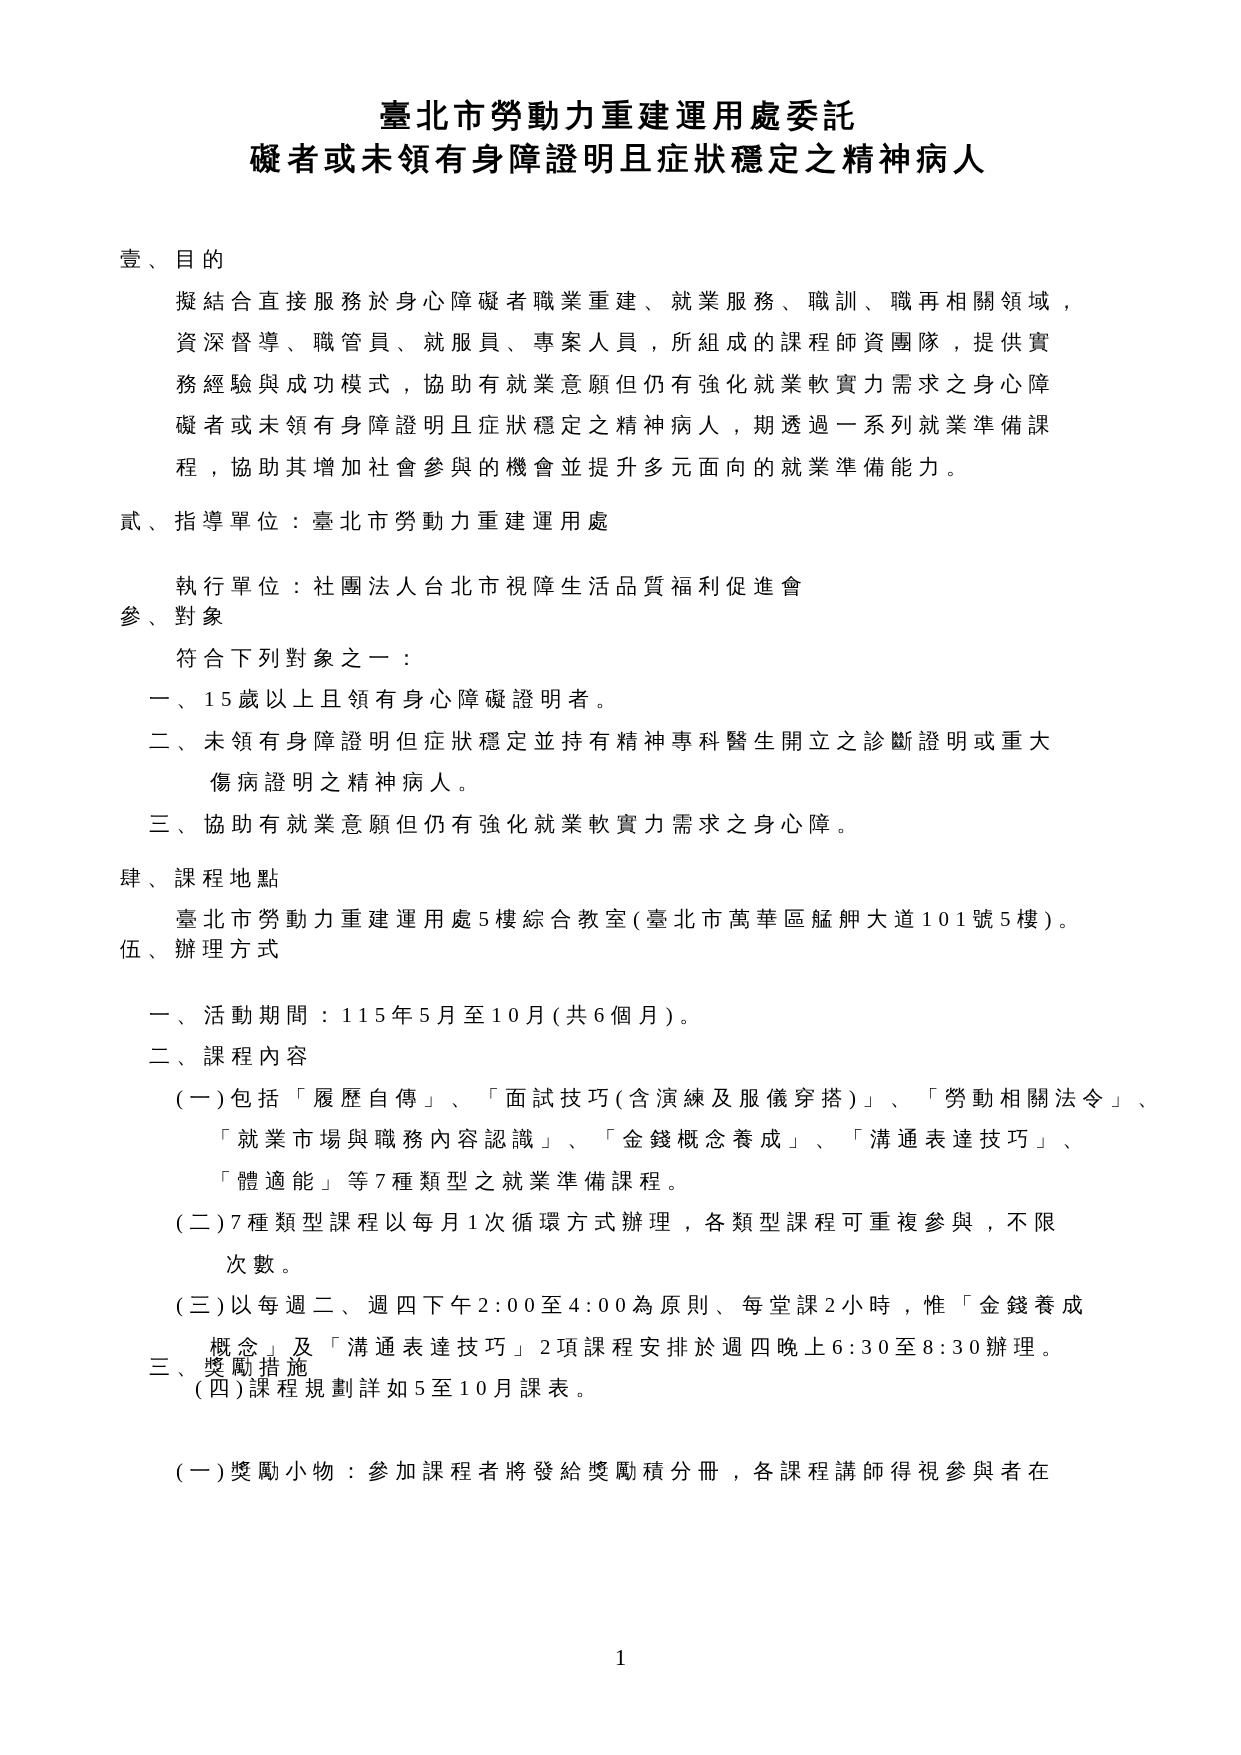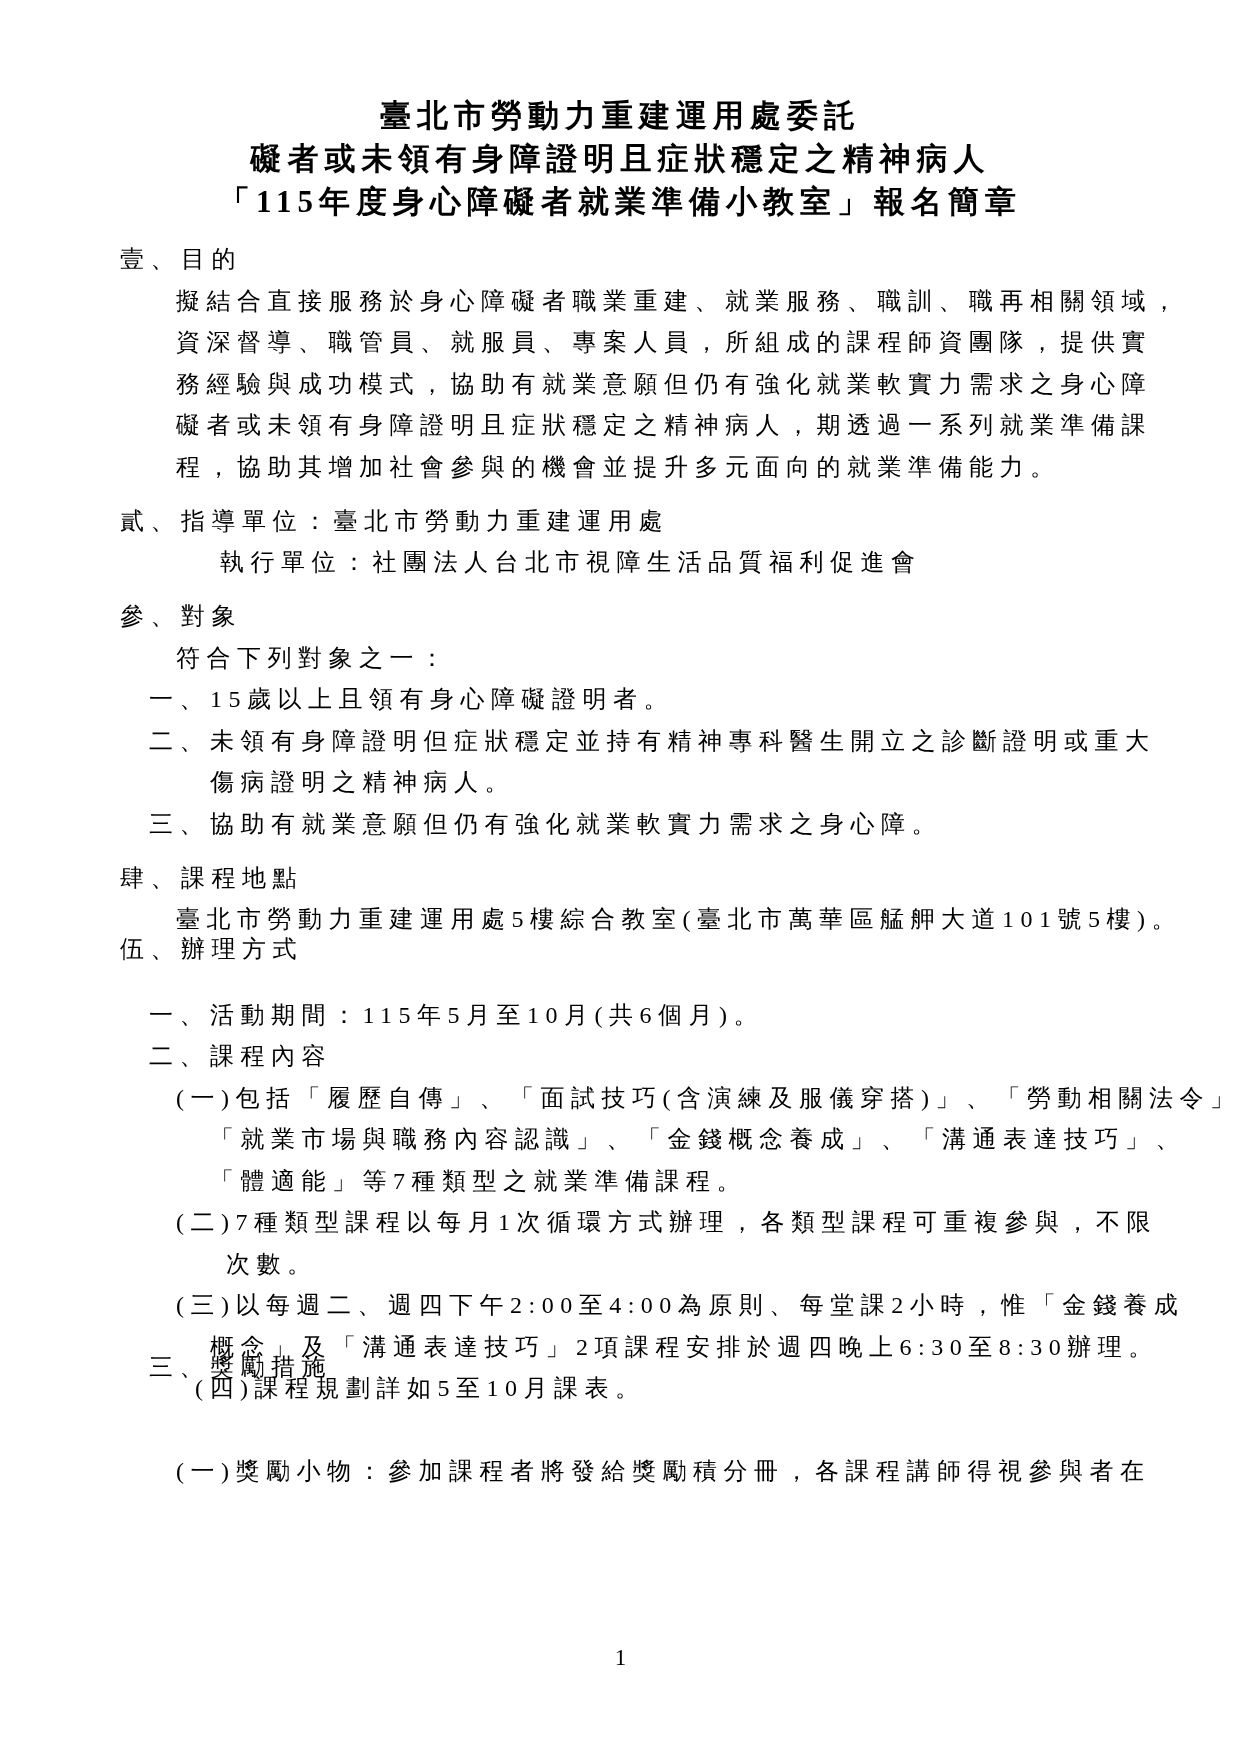--- a/index.html
+++ b/index.html
@@ -23,21 +23,21 @@
   .title-line {
     font-size: 31px;
     font-weight: 700;
     line-height: 43px;
     letter-spacing: 6px;
     white-space: nowrap;
   }
   .doc-line {
     position: absolute;
     white-space: nowrap;
-    font-size: 24px;
+    font-size: 21px;
     line-height: 29px;
     letter-spacing: 6.5px;
     font-weight: 400;
   }
   .indent-0 { left: 120px; }
   .indent-1 { left: 149px; }
   .indent-2 { left: 176px; }
   .indent-3 { left: 210px; }
   .page-number {
     position: absolute;
@@ -50,32 +50,31 @@
   }
 </style>
 </head>
 <body>
 
 <div class="page">
 
   <header class="title-block">
     <div class="title-line">臺北市勞動力重建運用處委託</div>
     <div class="title-line">礙者或未領有身障證明且症狀穩定之精神病人</div>
-    <div class="title-line">「115年度身心障礙者就業準備小教室」報名簡章</div>
   </header>
 
   <main>
       <div class="doc-line indent-0" style="top: 245px;">壹、目的</div>
       <div class="doc-line indent-2" style="top: 286.5px;">擬結合直接服務於身心障礙者職業重建、就業服務、職訓、職再相關領域，</div>
       <div class="doc-line indent-2" style="top: 328px;">資深督導、職管員、就服員、專案人員，所組成的課程師資團隊，提供實</div>
       <div class="doc-line indent-2" style="top: 369.5px;">務經驗與成功模式，協助有就業意願但仍有強化就業軟實力需求之身心障</div>
       <div class="doc-line indent-2" style="top: 411px;">礙者或未領有身障證明且症狀穩定之精神病人，期透過一系列就業準備課</div>
       <div class="doc-line indent-2" style="top: 452.5px;">程，協助其增加社會參與的機會並提升多元面向的就業準備能力。</div>
       <div class="doc-line indent-0" style="top: 506.5px;">貳、指導單位：臺北市勞動力重建運用處</div>
-      <div class="doc-line indent-2" style="top: 548px; margin-left: 44px;">執行單位：社團法人台北市視障生活品質福利促進會</div>
+      <div class="doc-line indent-2" style="top: 572px;">執行單位：社團法人台北市視障生活品質福利促進會</div>
       <div class="doc-line indent-0" style="top: 602px;">參、對象</div>
       <div class="doc-line indent-2" style="top: 643.5px; font-family: Liberation Serif, serif;">符合下列對象之一：</div>
       <div class="doc-line indent-1" style="top: 685px;">一、15歲以上且領有身心障礙證明者。</div>
       <div class="doc-line indent-1" style="top: 726.5px;">二、未領有身障證明但症狀穩定並持有精神專科醫生開立之診斷證明或重大</div>
       <div class="doc-line indent-3" style="top: 768px;">傷病證明之精神病人。</div>
       <div class="doc-line indent-1" style="top: 809.5px;">三、協助有就業意願但仍有強化就業軟實力需求之身心障。</div>
       <div class="doc-line indent-0" style="top: 863.5px;">肆、課程地點</div>
       <div class="doc-line indent-2" style="top: 905px;">臺北市勞動力重建運用處5樓綜合教室(臺北市萬華區艋舺大道101號5樓)。</div>
       <div class="doc-line indent-0" style="top: 935px;">伍、辦理方式</div>
       <div class="doc-line indent-1" style="top: 1000.5px;">一、活動期間：115年5月至10月(共6個月)。</div>

